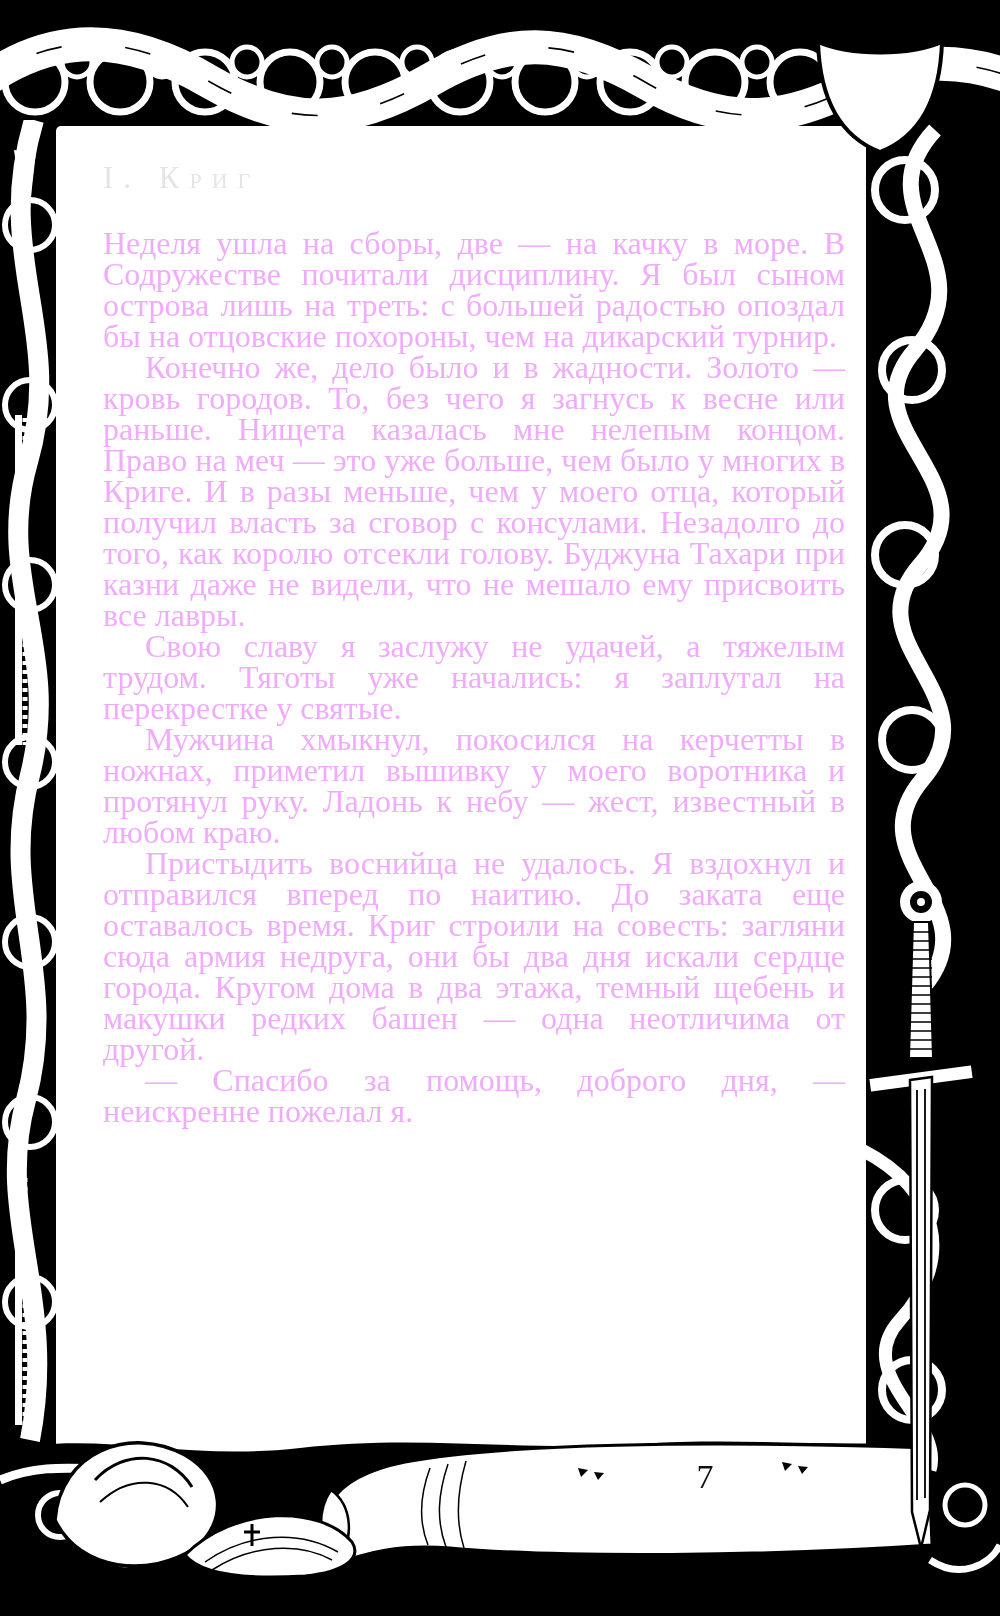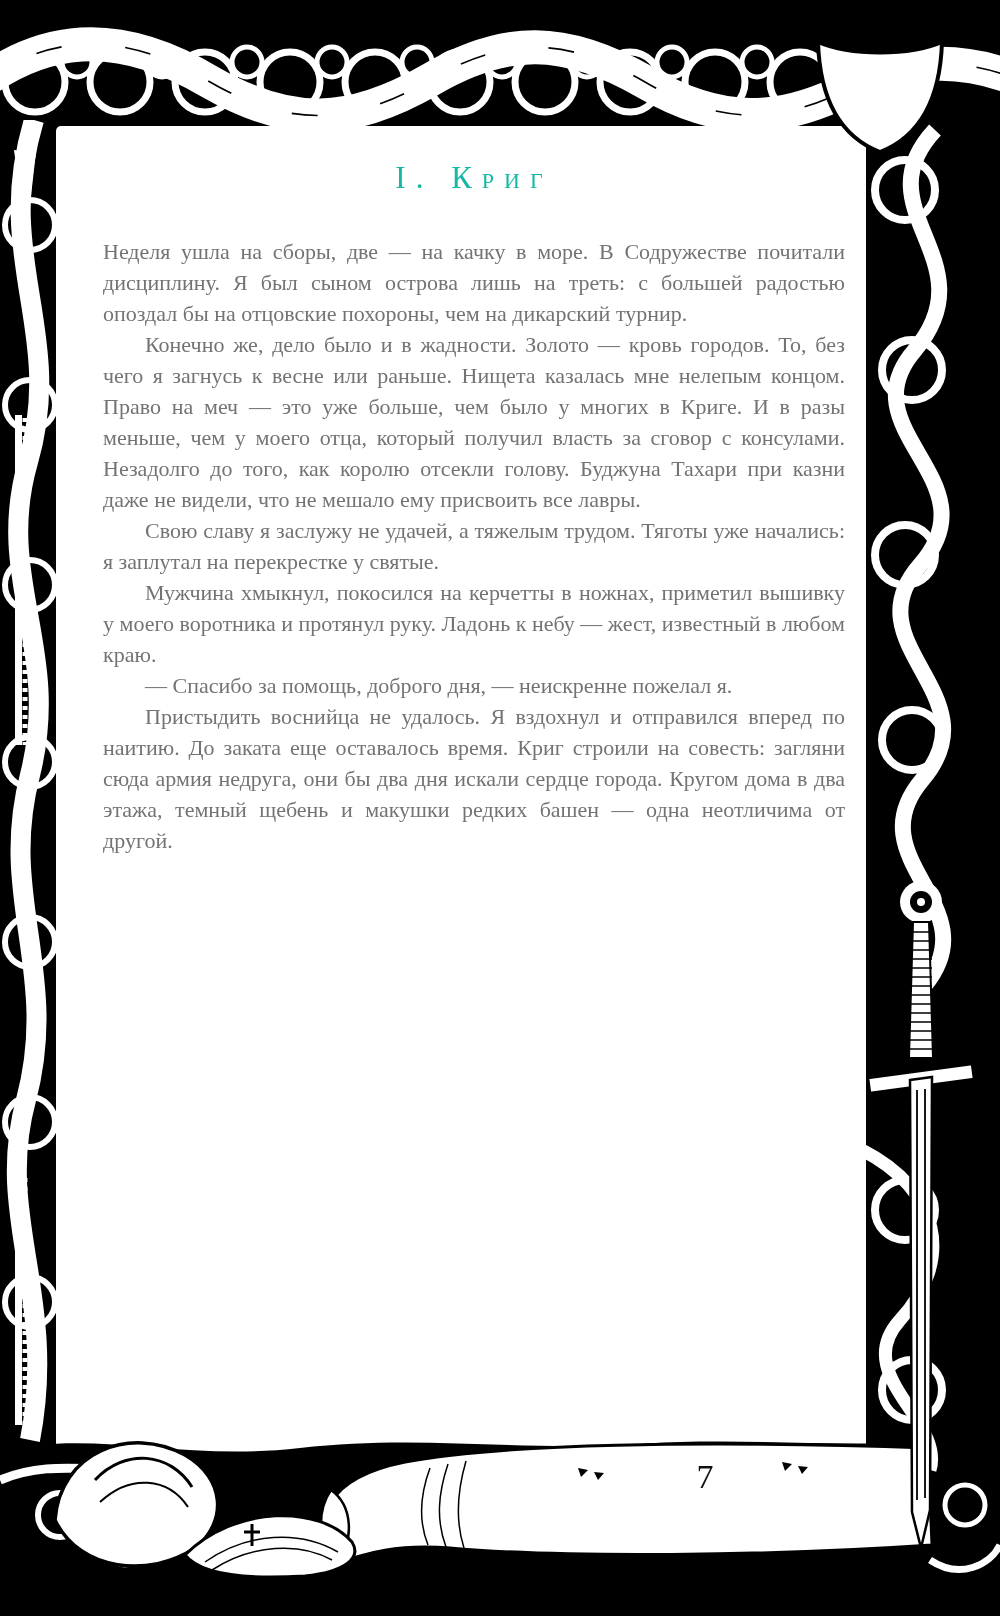--- a/index.html
+++ b/index.html
@@ -1,23 +1,23 @@
 <!DOCTYPE html>
 <html lang="ru"><head>
 <meta charset="utf-8">
 <style>
   html,body{margin:0;padding:0;background:#000;}
   .stage{position:relative;width:1000px;height:1616px;background:#000;overflow:hidden;
          font-family:"Liberation Serif","DejaVu Serif",serif;}
   .frame-svg{position:absolute;left:0;top:0;width:1000px;height:1616px;z-index:1;}
   .content{position:absolute;left:103px;top:160px;width:742px;z-index:2;color:#111;}
   .chapter-title{font-size:31px;font-weight:400;font-variant:small-caps;letter-spacing:10px;
-                 text-align:center;margin:0 0 40px 0;color:#14b8a6;}
-  .body-text p.para{font-size:22px;line-height:31px;margin:0;text-align:justify;
-                    text-indent:42px;color:#737373;hyphens:auto;-webkit-hyphens:auto;}
+                 margin:0 0 32px 0;color:#e5e5e5;}
+  .body-text p.para{font-size:32px;line-height:31px;margin:0;text-align:justify;
+                    text-indent:42px;color:#f0abfc;hyphens:auto;-webkit-hyphens:auto;}
   .body-text p.para:first-child{text-indent:0;}
   .page-number{position:absolute;left:660px;top:1458px;width:90px;z-index:3;
                font-size:34px;text-align:center;color:#111;}
 </style>
 </head>
 <body>
 
 <div class="stage">
 
   <svg class="frame-svg" viewBox="0 0 1000 1616" xmlns="http://www.w3.org/2000/svg">
@@ -152,20 +152,20 @@
     </g>
   </svg>
 
   <div class="content">
     <h1 class="chapter-title">I. Криг</h1>
     <div class="body-text">
         <p class="para">Неделя ушла на сборы, две — на качку в море. В Содружестве почитали дисциплину. Я был сыном острова лишь на треть: с большей радостью опоздал бы на отцовские похороны, чем на дикарский турнир.</p>
         <p class="para">Конечно же, дело было и в жадности. Золото — кровь городов. То, без чего я загнусь к весне или раньше. Нищета казалась мне нелепым концом. Право на меч — это уже больше, чем было у многих в Криге. И в разы меньше, чем у моего отца, который получил власть за сговор с консулами. Незадолго до того, как королю отсекли голову. Буджуна Тахари при казни даже не видели, что не мешало ему присвоить все лавры.</p>
         <p class="para">Свою славу я заслужу не удачей, а тяжелым трудом. Тяготы уже начались: я заплутал на перекрестке у святые.</p>
         <p class="para">Мужчина хмыкнул, покосился на керчетты в ножнах, приметил вышивку у моего воротника и протянул руку. Ладонь к небу — жест, известный в любом краю.</p>
+        <p class="para">Пристыдить воснийца не удалось. Я вздохнул и отправился вперед по наитию. До заката еще оставалось время. Криг строили на совесть: загляни сюда армия недруга, они бы два дня искали сердце города. Кругом дома в два этажа, темный щебень и макушки редких башен — одна неотличима от другой.</p>
         <p class="para">— Спасибо за помощь, доброго дня, — неискренне пожелал я.</p>
-        <p class="para">Пристыдить воснийца не удалось. Я вздохнул и отправился вперед по наитию. До заката еще оставалось время. Криг строили на совесть: загляни сюда армия недруга, они бы два дня искали сердце города. Кругом дома в два этажа, темный щебень и макушки редких башен — одна неотличима от другой.</p>
       </div>
   </div>
 
   <div class="page-number">7</div>
 
 </div>
 
 </body></html>

